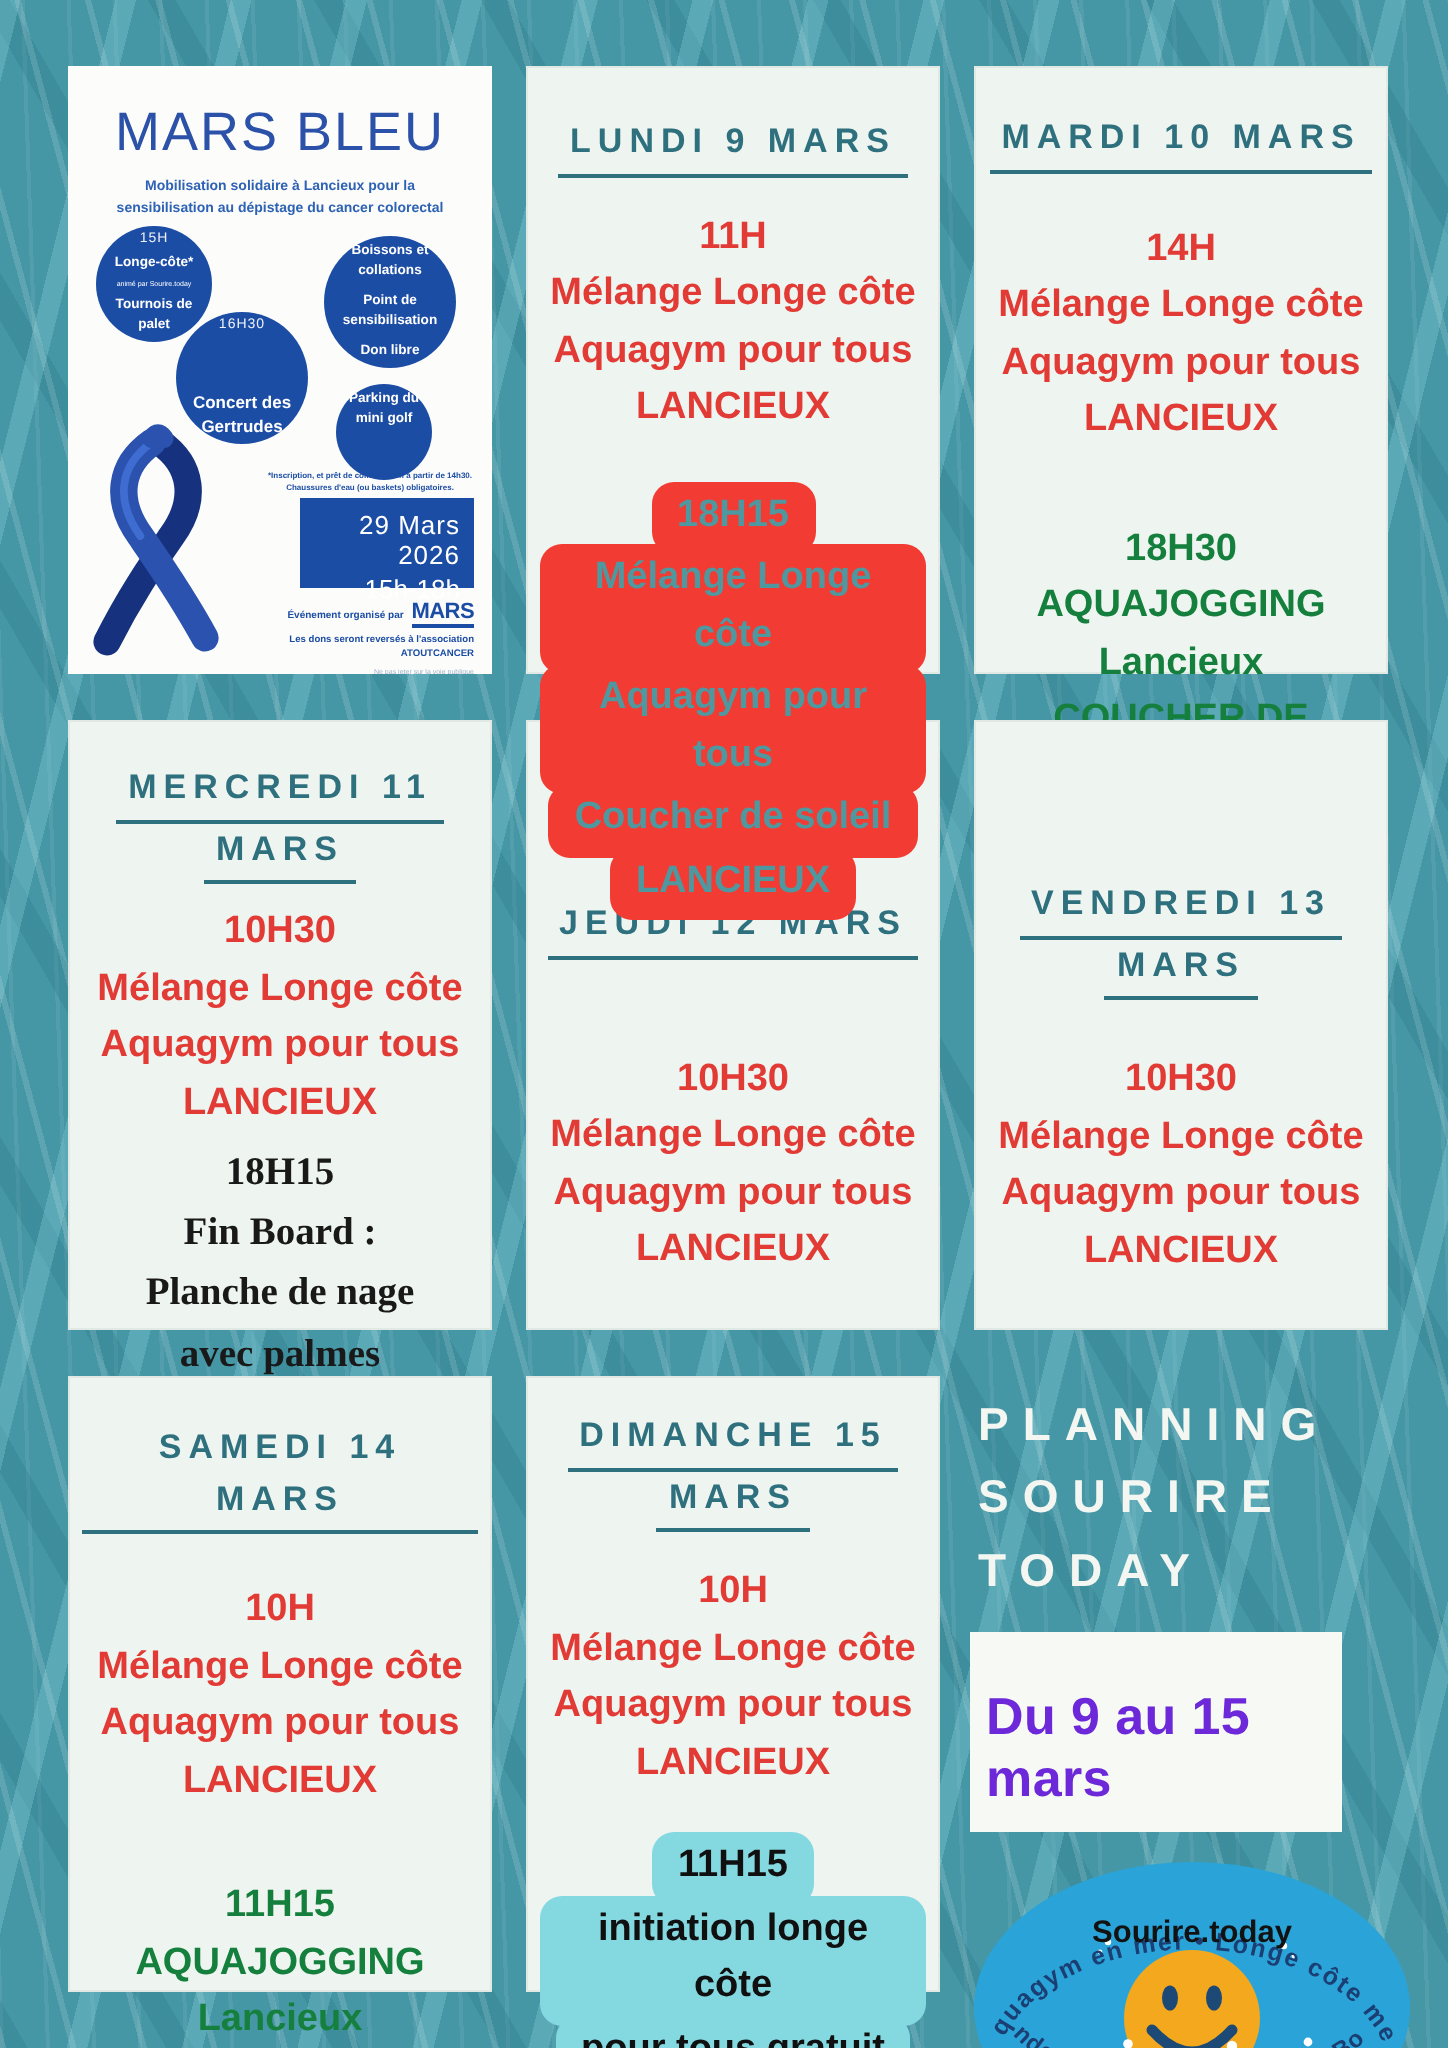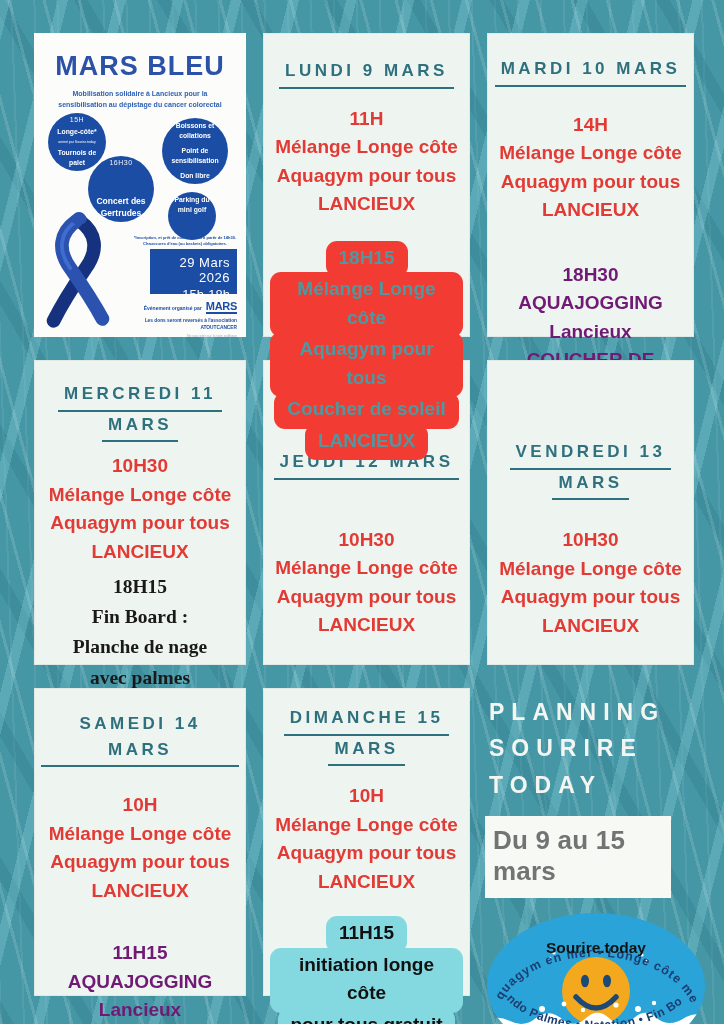--- a/index.html
+++ b/index.html
@@ -25,40 +25,40 @@
   .day-card{
     background:#eef4ef;border:1px solid rgba(0,40,50,.05);
     box-sizing:border-box;padding:14px 6px;text-align:center;
   }
   .day-title{color:#2e707e;font-weight:700;font-size:17px;letter-spacing:3.5px;}
   .day-title-line{display:block;width:fit-content;margin:0 auto;border-bottom:2px solid #2e707e;
     padding:0 6px 3px;line-height:1.5;}
   .session{font-weight:700;font-size:19px;line-height:1.5;}
   .session-line{display:block;}
   .s-red{color:#e23a35;}
-  .s-teal{color:#701a75;}
+  .s-teal{color:#15803d;}
   .s-serif{font-family:"Liberation Serif",serif;color:#191919;font-size:19.5px;line-height:1.55;}
   .s-hl-red .session-line, .s-hl-cyan .session-line{
     width:fit-content;margin-left:auto;margin-right:auto;
     padding:3px 13px 5px;border-radius:11px;position:relative;
   }
   .s-hl-red .session-line + .session-line, .s-hl-cyan .session-line + .session-line{margin-top:-5px;}
   .s-hl-red .session-line{background:#f23b33;color:#4f98a0;}
   .s-hl-cyan .session-line{background:#84d9e1;color:#101010;}
   
   .day-lundi .day-title{margin-top:10px}.day-lundi .s-red{margin-top:16px}.day-lundi .s-hl-red{margin-top:22px}
   .day-mardi .day-title{margin-top:8px}.day-mardi .s-red{margin-top:24px}.day-mardi .s-teal{margin-top:36px}
   .day-mercredi .day-title{margin-top:6px}.day-mercredi .s-red{margin-top:10px}.day-mercredi .s-serif{margin-top:6px}
   .day-jeudi .day-title{margin-top:74px}.day-jeudi .s-red{margin-top:46px}
   .day-vendredi .day-title{margin-top:64px}.day-vendredi .s-red{margin-top:26px}
   .day-samedi .day-title{margin-top:8px}.day-samedi .s-red{margin-top:24px}.day-samedi .s-teal{margin-top:34px}
   .day-dimanche .day-title{margin-top:2px}.day-dimanche .s-red{margin-top:16px}.day-dimanche .s-hl-cyan{margin-top:20px}
   
   .poster-card{background:#fcfcfa;position:relative;box-sizing:border-box;overflow:hidden;}
-  .poster-title{margin-top:18px;text-align:center;font-size:27px;font-weight:700;
+  .poster-title{margin-top:18px;text-align:center;font-size:27px;font-weight:400;
     color:#2b52a8;letter-spacing:1px;}
   .poster-sub{margin:6px auto 0;width:172px;text-align:center;font-size:7px;font-weight:700;
     color:#2e62b5;line-height:1.6;}
   .circle{position:absolute;background:#1c4da5;border-radius:50%;color:#fff;
     display:flex;flex-direction:column;align-items:center;justify-content:space-between;
     text-align:center;padding:3px;box-sizing:border-box;}
   .circle-1{left:14px;top:80px;width:58px;height:58px;}
   .circle-2{left:54px;top:123px;width:66px;height:66px;}
   .circle-3{left:128px;top:85px;width:66px;height:66px;}
   .circle-4{left:134px;top:159px;width:48px;height:48px;}
@@ -78,21 +78,21 @@
   .org-label{font-size:5px;font-weight:700;}
   .org-logo{font-size:11px;font-weight:900;letter-spacing:-.3px;border-bottom:2px solid #1c4da5;line-height:1;}
   .org-donation{font-size:4.8px;font-weight:700;line-height:1.5;margin-top:3px;}
   .org-fine{font-size:3.5px;color:#9fb3c8;margin-top:3px;}
   .ribbon-svg{position:absolute;left:0;top:172px;width:88px;height:130px;}
   
   .footer-cell{padding:6px 0 0 2px;overflow:visible;}
   .plan-heading{margin:0;}
   .plan-line{display:block;color:#f3f6f1;font-weight:700;font-size:23px;letter-spacing:7px;line-height:1.58;}
   .date-range{margin-top:13px;margin-left:-4px;width:186px;box-sizing:border-box;background:#f7f9f4;
-    color:#737373;font-weight:700;font-size:26px;padding:9px 4px 11px 8px;letter-spacing:.2px;}
+    color:#6d28d9;font-weight:700;font-size:26px;padding:27px 4px 11px 8px;letter-spacing:.2px;}
   .logo-wrap{margin-top:13px;margin-left:-3px;width:220px;height:150px;}
 </style>
 </head>
 <body>
 
 <div class="grid">
 
   <div class="poster-card">
     <div class="poster-title">MARS BLEU</div>
     <div class="poster-sub">Mobilisation solidaire à Lancieux pour la sensibilisation au dépistage du cancer colorectal</div>

